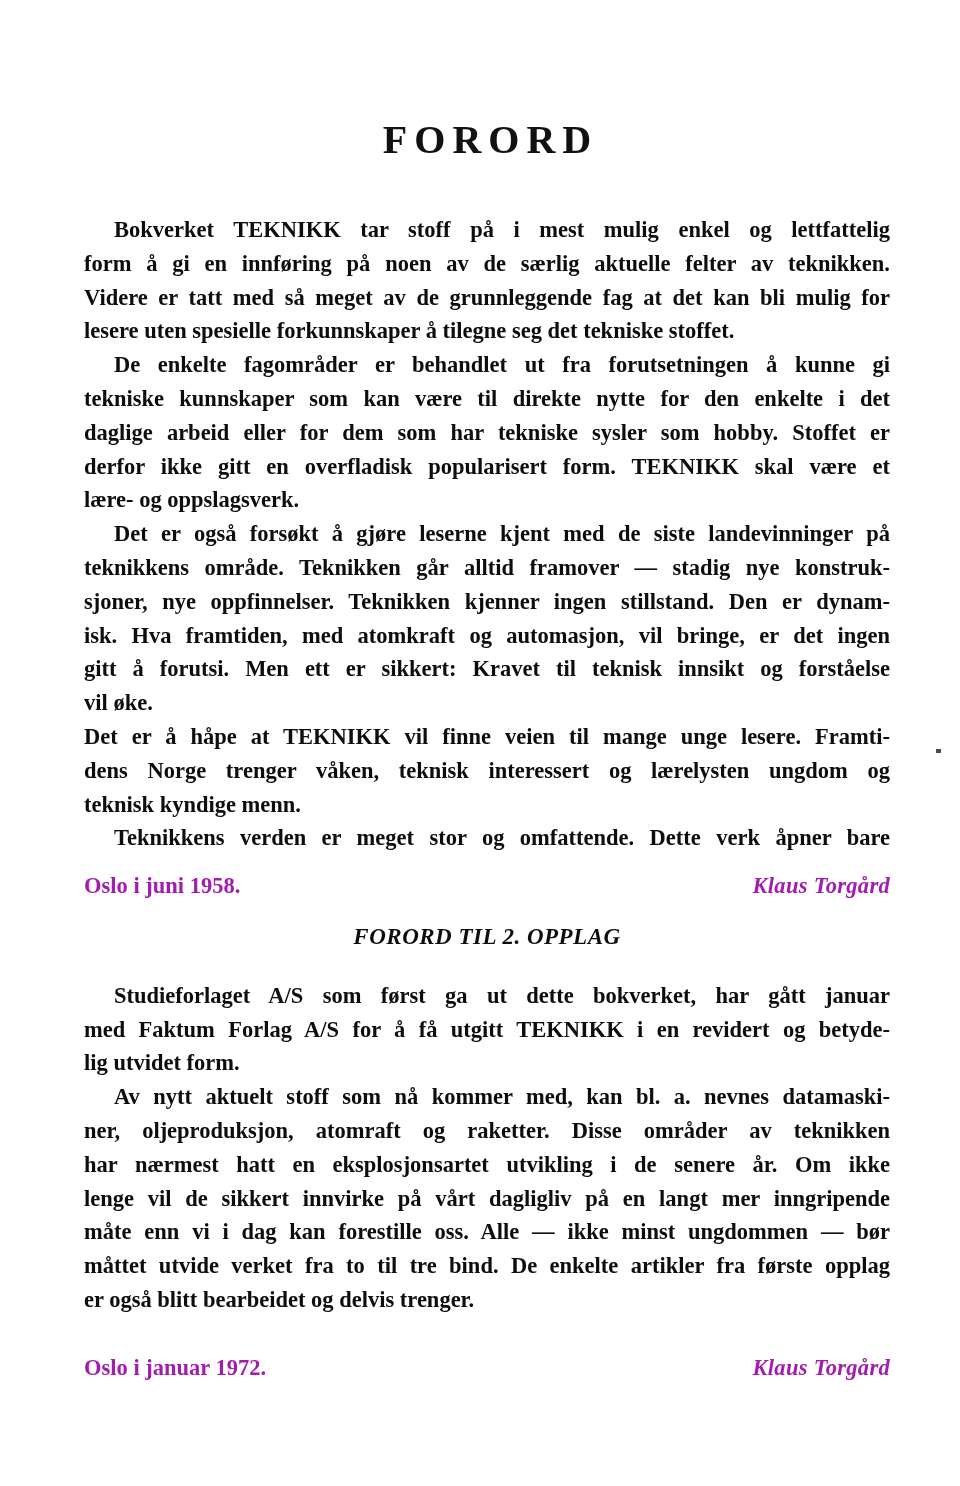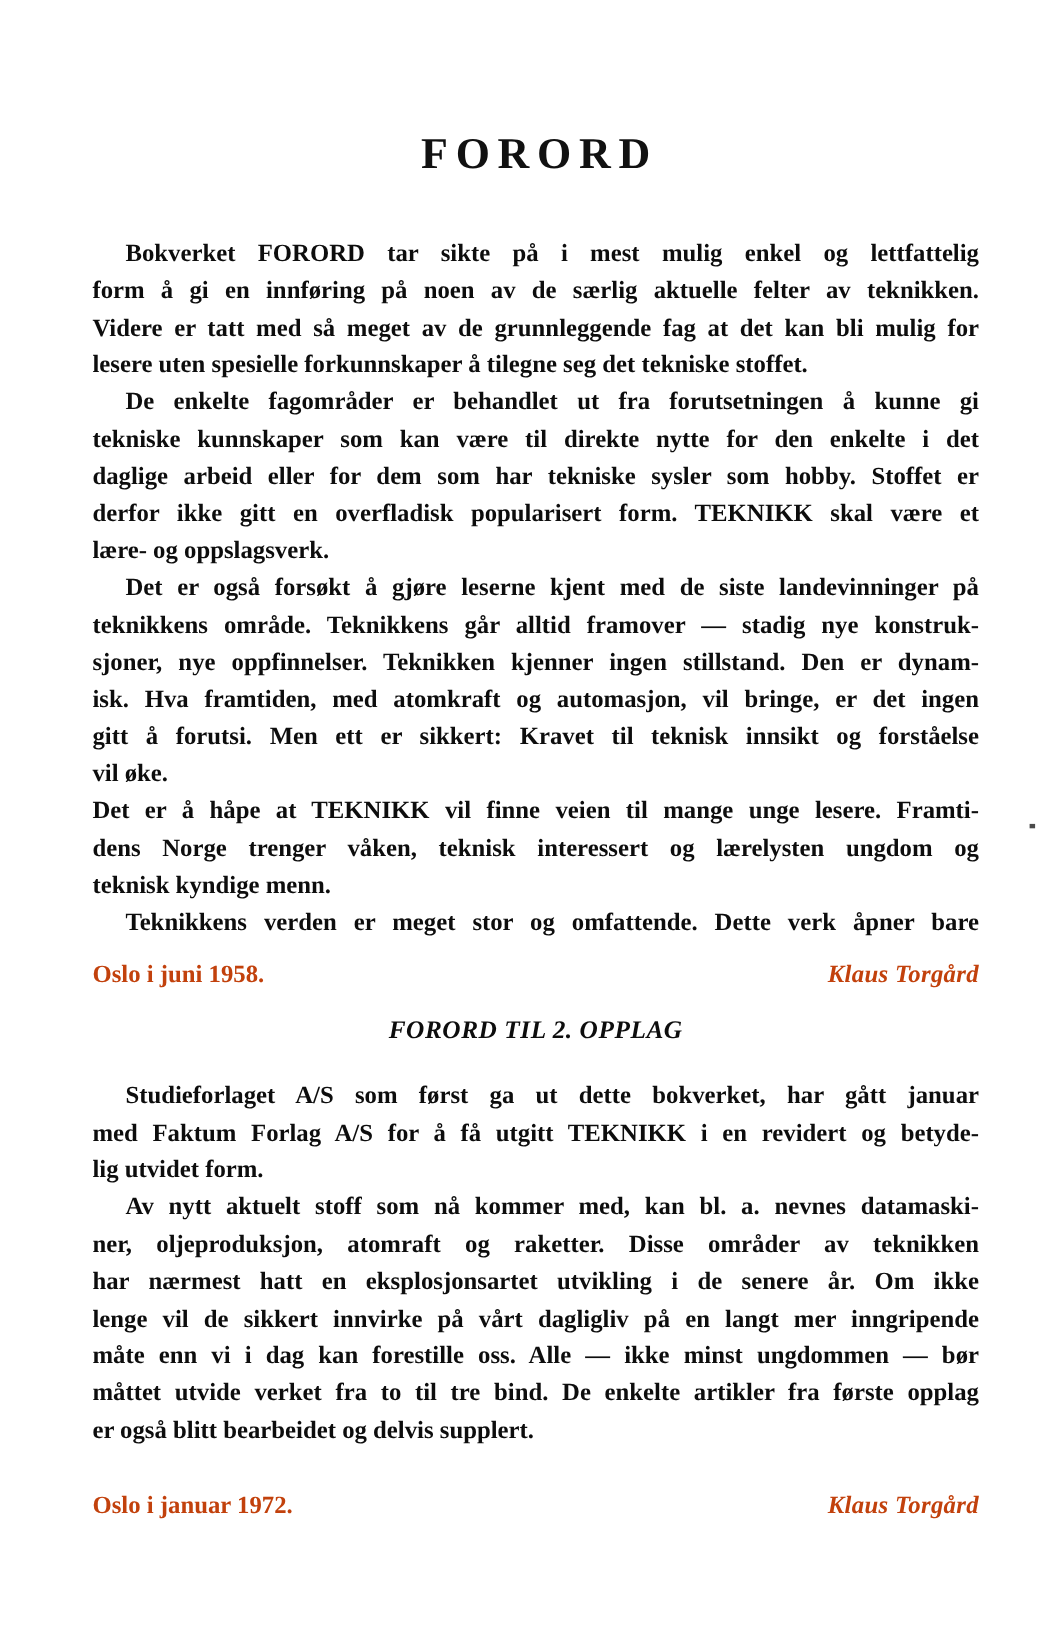--- a/index.html
+++ b/index.html
@@ -88,21 +88,21 @@
   }
 
   
   .sig-row {
     display: flex;
     justify-content: space-between;
     align-items: baseline;
     font-size: 22.5px;
     line-height: 33.8px;
     font-weight: bold;
-    color: #c2410c;
+    color: #a21caf;
   }
   .sig-place { white-space: pre; }
   .sig-name {
     font-style: italic;
     white-space: pre;
     letter-spacing: 0.3px;
   }
 
   .gap-sig-1  { height: 14px; }
   .gap-sig-2  { height: 34px; }
@@ -124,37 +124,37 @@
 
   <div class="speck" style="left:936px; top:749px;"></div>
 
   <div class="content">
 
     <h1 class="doc-title">FORORD</h1>
 
     <div>
 
       <p class="body-block block-first">
-        <span class="ln just indent-line">Bokverket FORORD tar sikte på i mest mulig enkel og lettfattelig</span>
+        <span class="ln just indent-line">Bokverket TEKNIKK tar stoff på i mest mulig enkel og lettfattelig</span>
         <span class="ln just">form å gi en innføring på noen av de særlig aktuelle felter av teknikken.</span>
         <span class="ln just">Videre er tatt med så meget av de grunnleggende fag at det kan bli mulig for</span>
         <span class="ln last">lesere uten spesielle forkunnskaper å tilegne seg det tekniske stoffet.</span>
       </p>
 
       <p class="body-block">
         <span class="ln just indent-line">De enkelte fagområder er behandlet ut fra forutsetningen å kunne gi</span>
         <span class="ln just">tekniske kunnskaper som kan være til direkte nytte for den enkelte i det</span>
         <span class="ln just">daglige arbeid eller for dem som har tekniske sysler som hobby. Stoffet er</span>
         <span class="ln just">derfor ikke gitt en overfladisk popularisert form. TEKNIKK skal være et</span>
         <span class="ln last">lære- og oppslagsverk.</span>
       </p>
 
       <p class="body-block">
         <span class="ln just indent-line">Det er også forsøkt å gjøre leserne kjent med de siste landevinninger på</span>
-        <span class="ln just">teknikkens område. Teknikkens går alltid framover — stadig nye konstruk-</span>
+        <span class="ln just">teknikkens område. Teknikken går alltid framover — stadig nye konstruk-</span>
         <span class="ln just">sjoner, nye oppfinnelser. Teknikken kjenner ingen stillstand. Den er dynam-</span>
         <span class="ln just">isk. Hva framtiden, med atomkraft og automasjon, vil bringe, er det ingen</span>
         <span class="ln just">gitt å forutsi. Men ett er sikkert: Kravet til teknisk innsikt og forståelse</span>
         <span class="ln last">vil øke.</span>
       </p>
 
       <p class="body-block">
         <span class="ln just">Det er å håpe at TEKNIKK vil finne veien til mange unge lesere. Framti-</span>
         <span class="ln just">dens Norge trenger våken, teknisk interessert og lærelysten ungdom og</span>
         <span class="ln last">teknisk kyndige menn.</span>
@@ -187,21 +187,21 @@
       <p class="body-block">
         <span class="ln just indent-line">Av nytt aktuelt stoff som nå kommer med, kan bl. a. nevnes datamaski-</span>
         <span class="ln just">ner, oljeproduksjon, atomraft og raketter. Disse områder av teknikken</span>
         <span class="ln just">har nærmest hatt en eksplosjonsartet utvikling i de senere år. Om ikke</span>
         <span class="ln just">lenge vil de sikkert innvirke på vårt dagligliv på en langt mer inngripende</span>
         <span class="ln just">måte enn vi i dag kan forestille oss. Alle — ikke minst ungdommen — bør</span>
       </p>
 
       <p class="body-block">
         <span class="ln just">måttet utvide verket fra to til tre bind. De enkelte artikler fra første opplag</span>
-        <span class="ln last">er også blitt bearbeidet og delvis supplert.</span>
+        <span class="ln last">er også blitt bearbeidet og delvis trenger.</span>
       </p>
 
       <div class="gap-sig-2"></div>
 
       <div class="sig-row">
         <span class="sig-place">Oslo i januar 1972.</span>
         <span class="sig-name">Klaus Torgård</span>
       </div>
     </div>
 

